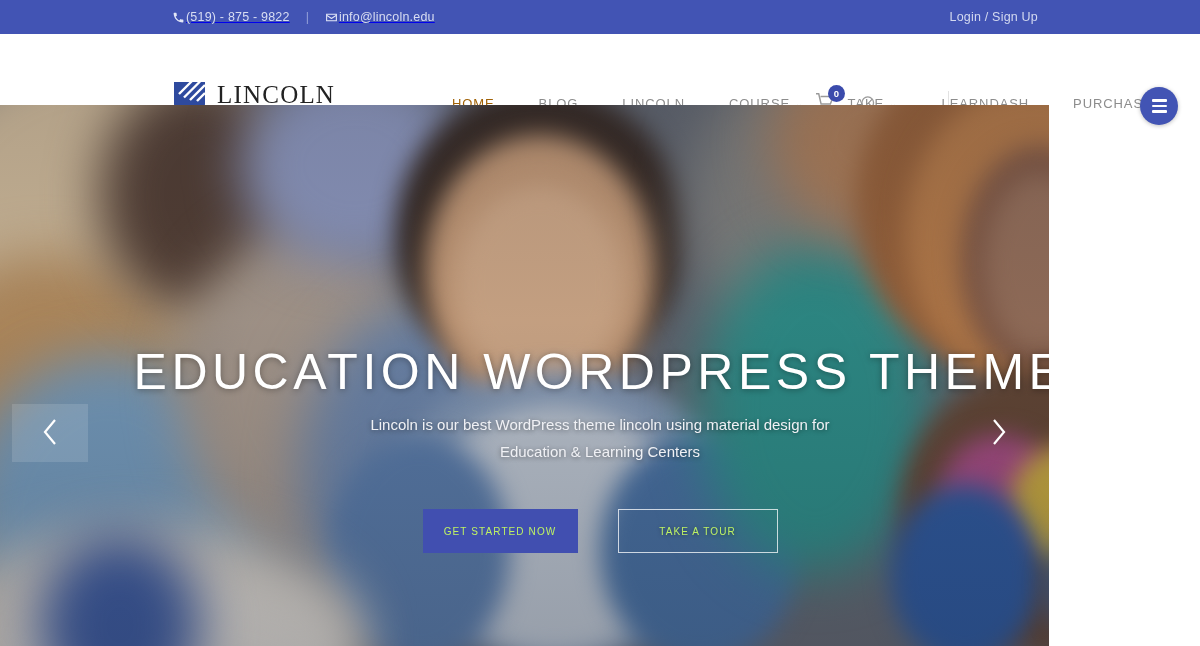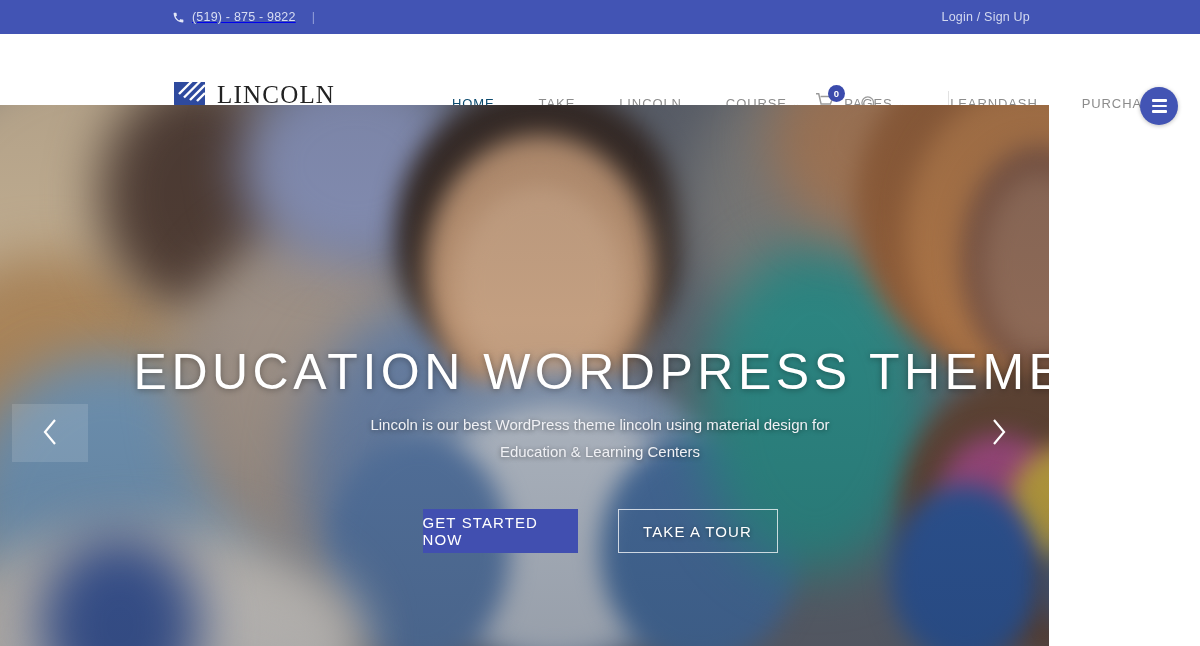--- a/index.html
+++ b/index.html
@@ -14,32 +14,32 @@
   .topbar {
     position: absolute; top: 0; left: 0;
     width: 1200px; height: 34px;
     background: #4254b4;
     display: flex; align-items: center;
   }
   .topbar-left {
     position: absolute; left: 172px; top: 0; height: 34px;
     display: flex; align-items: center; gap: 0;
   }
-  .tb-item { display: flex; align-items: center; gap: 7px; }
+  .tb-item { display: flex; align-items: center; gap: 1px; }
   .tb-text {
     color: #d8ddf2; font-size: 12.5px; letter-spacing: .2px;
     line-height: 34px; white-space: nowrap;
   }
   .tb-sep {
     color: #93a0d8; font-size: 12.5px; margin: 0 16px; line-height: 34px;
   }
   .tb-icon { display: inline-flex; width: 13px; height: 13px; color: #ffffff; }
   .tb-icon svg { width: 13px; height: 13px; fill: #e3e7f7; }
   .topbar-right {
-    position: absolute; right: 170px; top: 0; height: 34px;
+    position: absolute; right: 162px; top: 0; height: 34px;
   }
   .login-link {
     color: #d3d9f0; font-size: 12.5px; line-height: 34px;
     text-decoration: none; letter-spacing: .2px; white-space: nowrap;
   }
 
   
   .navbar {
     position: absolute; top: 34px; left: 0;
     width: 1044px; height: 71px;
@@ -63,21 +63,21 @@
   }
   .mainnav {
     position: absolute; left: 430px; top: 34px;
     height: 71px; display: flex; align-items: center; gap: 0;
   }
   .nav-link {
     font-size: 13px; color: #8c8c8c; letter-spacing: .9px;
     text-decoration: none; padding: 0 22px; white-space: nowrap;
     display: flex; align-items: center; gap: 5px;
   }
-  .nav-link.active { color: #0c4a6e; }
+  .nav-link.active { color: #a16207; }
   .caret { font-size: 9px; line-height: 1; position: relative; top: 1px; }
   .nav-divider {
     position: absolute; left: 948px; top: 57px;
     width: 1px; height: 26px; background: #e2e2e2;
   }
   .nav-tools {
     position: absolute; right: 165px; top: 34px; height: 71px;
     display: flex; align-items: center; gap: 22px;
   }
   .cart-wrap { position: relative; width: 22px; height: 20px; display: inline-flex; align-items: center; }
@@ -132,21 +132,21 @@
   }
   .hero-sub {
     margin-top: 12px; width: 470px; text-align: center;
     font-size: 15px; color: #f0f1f5; line-height: 27px; font-weight: 300;
     text-shadow: 0 1px 5px rgba(0,0,0,.45);
   }
   .hero-actions {
     margin-top: 44px; display: flex; align-items: center; gap: 40px;
   }
   .btn {
-    font-size: 15px; letter-spacing: 1.1px; color: #ffffff;
+    font-size: 10px; letter-spacing: 1.1px; color: #bef264;
     display: flex; align-items: center; justify-content: center;
     cursor: pointer; text-decoration: none;
   }
   .btn-primary {
     width: 155px; height: 44px; background: #414fb0; border: none;
   }
   .btn-ghost {
     width: 160px; height: 44px; background: transparent;
     border: 1px solid rgba(255,255,255,.75);
     text-shadow: 0 1px 4px rgba(0,0,0,.4);
@@ -170,20 +170,28 @@
   <div class="topbar-left">
     <a class="tb-item" href="#">
       <span class="tb-icon">
         <svg viewBox="0 0 24 24">
             <path d="M6.6 10.8c1.4 2.8 3.8 5.2 6.6 6.6l2.2-2.2c.3-.3.7-.4 1-.2 1.2.4 2.4.6 3.6.6.6 0 1 .4 1 1V20c0 .6-.4 1-1 1C10.6 21 3 13.4 3 4c0-.6.4-1 1-1h3.4c.6 0 1 .4 1 1 0 1.3.2 2.5.6 3.6.1.3 0 .7-.2 1l-2.2 2.2z"></path>
           </svg>
       </span>
       <span class="tb-text">(519) - 875 - 9822</span>
     </a>
     <span class="tb-sep">|</span>
+    <a class="tb-item" href="#">
+      <span class="tb-icon">
+        <svg viewBox="0 0 24 24">
+            <path d="M2 5h20v14H2V5zm2 2v.4l8 5 8-5V7H4zm16 2.9-7.5 4.7c-.3.2-.7.2-1 0L4 9.9V17h16V9.9z"></path>
+          </svg>
+      </span>
+      <span class="tb-text">info@lincoln.edu</span>
+    </a>
   </div>
   <div class="topbar-right">
     <a class="login-link" href="#">Login / Sign Up</a>
   </div>
 </div>
 
 <div class="navbar">
 
   <a class="brand" href="#">
     <span class="brand-mark">
@@ -202,31 +210,31 @@
       <span class="brand-name">LINCOLN</span>
       <span class="brand-tag">Edu WordPress Theme</span>
     </span>
   </a>
 
   <nav class="mainnav">
     <a class="nav-link active" href="#">
       <span>HOME</span>
     </a>
     <a class="nav-link" href="#">
-      <span>TAKE</span>
+      <span>BLOG</span>
     </a>
     <a class="nav-link" href="#">
       <span>LINCOLN</span>
     </a>
     <a class="nav-link" href="#">
       <span>COURSE</span>
       <span class="caret">⌄</span>
     </a>
     <a class="nav-link" href="#">
-      <span>PAGES</span>
+      <span>TAKE</span>
       <span class="caret">⌄</span>
     </a>
     <a class="nav-link" href="#">
       <span>LEARNDASH</span>
     </a>
     <a class="nav-link" href="#">
       <span>PURCHASE</span>
     </a>
   </nav>
 

